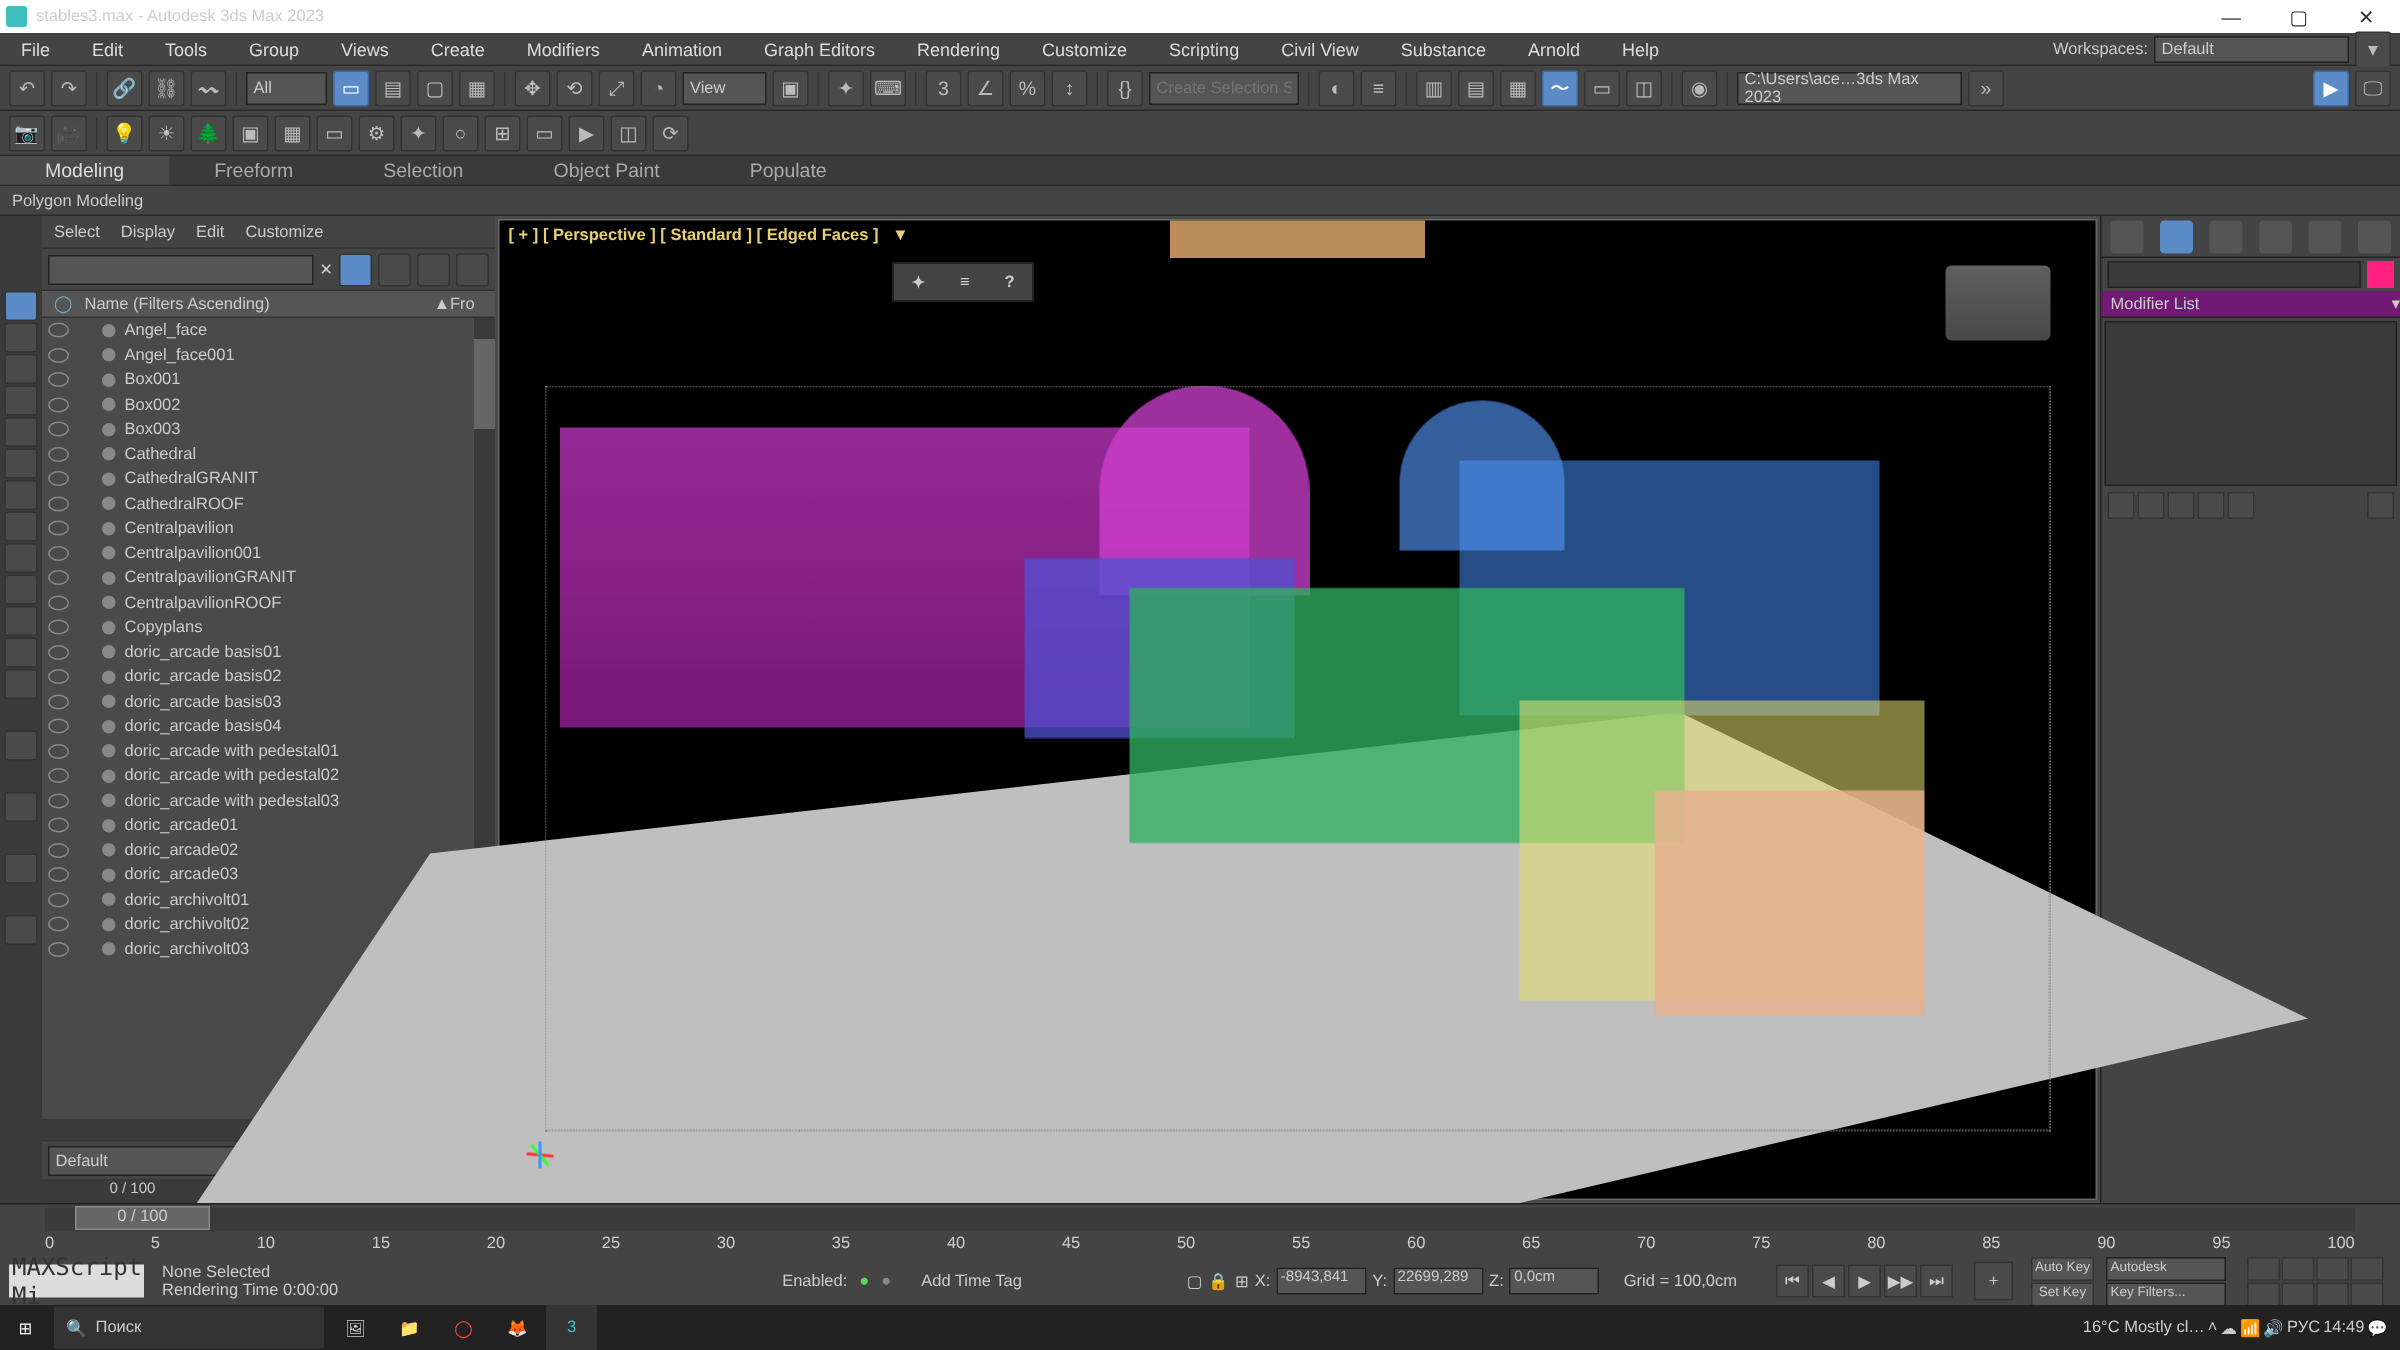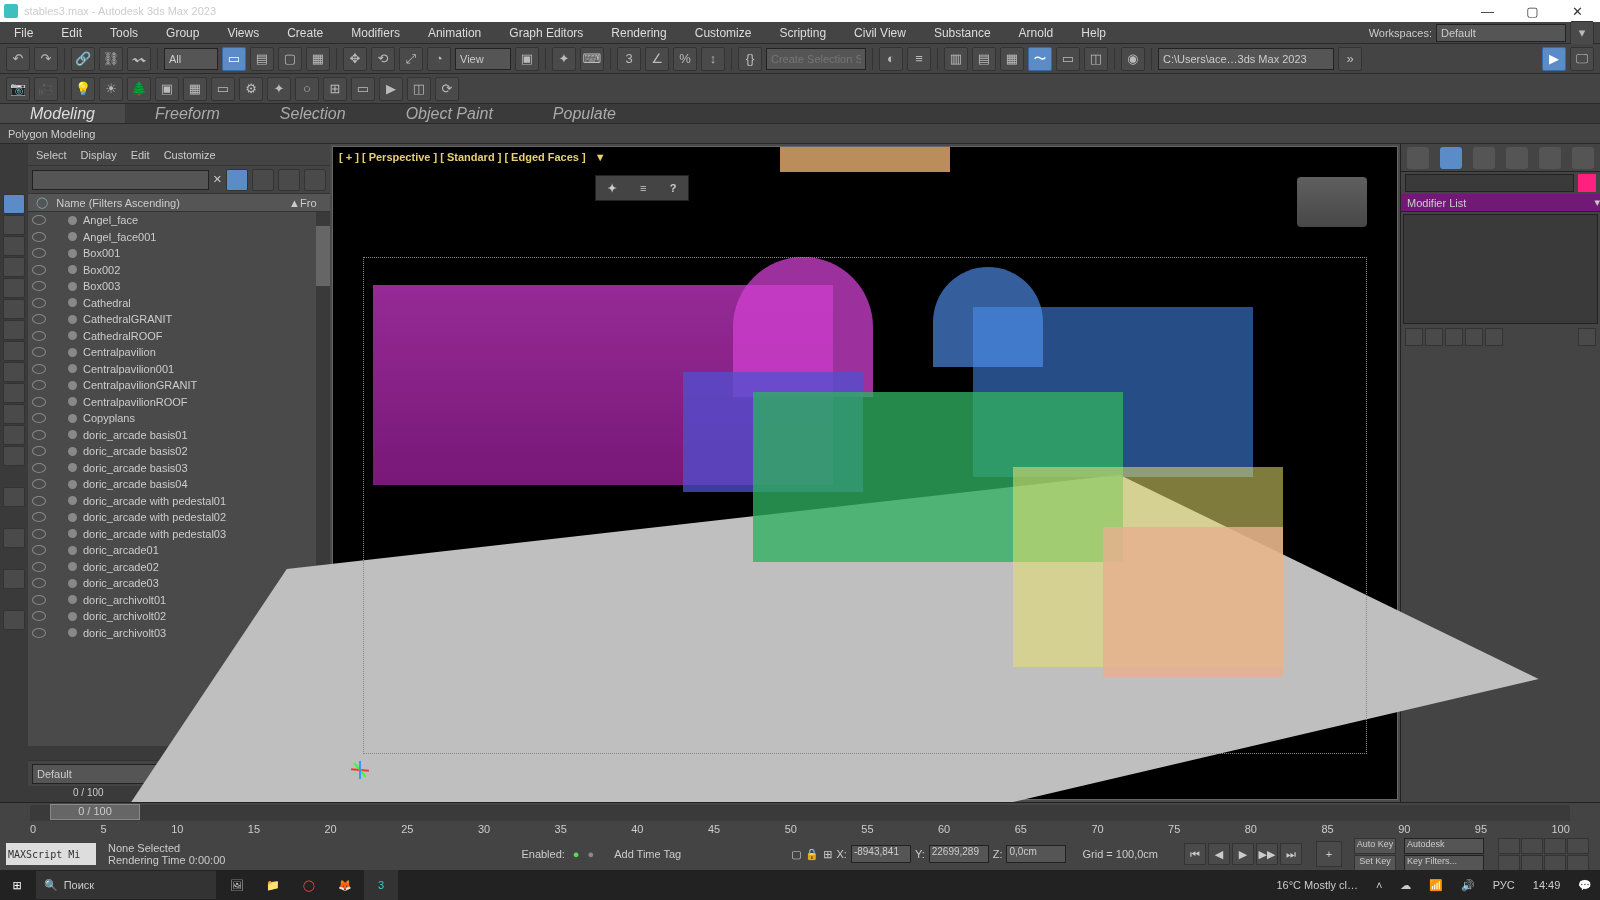--- a/index.html
+++ b/index.html
@@ -12,21 +12,21 @@
 .menubar .mitem { padding: 0 14px; color: #ddd; font-size: 12px; height: 100%; display: flex; align-items: center; }
 .menubar .workspaces { margin-left: auto; display: flex; align-items: center; padding-right: 6px; }
 .menubar .workspaces .dd { width: 130px; height: 18px; background: #555; border: 1px solid #222; margin-left: 4px; padding-left: 4px; display: flex; align-items: center; }
 .toolbar { height: 30px; background: #444; display: flex; align-items: center; gap: 4px; padding: 0 6px; border-bottom: 1px solid #2a2a2a; position: relative; }
 .tbtn { width: 24px; height: 24px; background: #4a4a4a; border: 1px solid #333; border-radius: 2px; display: flex; align-items: center; justify-content: center; font-size: 13px; color: #bbb; }
 .tbtn.active { background: #5b8cc7; border-color: #3a6aa5; color: #fff; }
 .tsep { width: 1px; height: 22px; background: #333; margin: 0 2px; }
 .tsel { height: 22px; background: #555; border: 1px solid #222; padding: 0 4px; display: flex; align-items: center; }
 .toolbar2 { height: 30px; background: #444; display: flex; align-items: center; gap: 4px; padding: 0 6px; border-bottom: 1px solid #2a2a2a; }
 .ribbon { height: 20px; background: #3a3a3a; display: flex; align-items: center; border-bottom: 1px solid #2a2a2a; }
-.ribbon .rtab { padding: 0 30px; height: 100%; display: flex; align-items: center; color: #aaa; font-size: 16px; font-style: italic; }
+.ribbon .rtab { padding: 0 30px; height: 100%; display: flex; align-items: center; color: #aaa; font-size: 13px; }
 .ribbon .rtab.active { background: #4a4a4a; color: #ddd; }
 .ribbon2 { height: 20px; background: #444; display: flex; align-items: center; padding-left: 8px; color: #ccc; border-bottom: 1px solid #2a2a2a; }
 .main { position: absolute; top: 144px; left: 0; right: 0; bottom: 98px; display: flex; }
 .sceneexp { width: 330px; background: #444; display: flex; }
 .sceneexp .lefticons { width: 28px; background: #3a3a3a; padding-top: 50px; display: flex; flex-direction: column; align-items: center; gap: 1px; }
 .sceneexp .lefticons .ic { width: 22px; height: 20px; background: #4a4a4a; border: 1px solid #333; border-radius: 2px; }
 .sceneexp .lefticons .ic.active { background: #5b8cc7; }
 .sceneexp .lefticons .ic2 { width: 22px; height: 20px; background: #4a4a4a; border: 1px solid #333; border-radius: 2px; margin-top: 20px; }
 .sceneexp .body { flex: 1; display: flex; flex-direction: column; }
 .sceneexp .toprow { height: 22px; display: flex; align-items: center; gap: 14px; padding: 0 8px; border-bottom: 1px solid #333; }
@@ -77,40 +77,40 @@
 .rightpanel .modlabel { height: 18px; padding-left: 6px; display: flex; align-items: center; background: #701a75; border-bottom: 1px solid #222; }
 .rightpanel .modstack { height: 110px; background: #3a3a3a; border: 1px solid #222; margin: 2px; }
 .rightpanel .modbtns { height: 22px; display: flex; align-items: center; gap: 2px; padding: 0 4px; }
 .rightpanel .modbtns .b { width: 18px; height: 18px; background: #4a4a4a; border: 1px solid #333; }
 .timearea { position: absolute; left: 0; right: 0; bottom: 30px; height: 68px; background: #444; border-top: 1px solid #222; }
 .timearea .slider { height: 16px; position: relative; background: #3a3a3a; margin: 2px 30px 0 30px; }
 .timearea .slider .knob { position: absolute; left: 20px; top: -1px; width: 90px; height: 16px; background: #666; border: 1px solid #888; text-align: center; font-size: 10px; }
 .timearea .ruler { height: 16px; position: relative; margin: 2px 30px 0 30px; display: flex; justify-content: space-between; font-size: 9px; color: #aaa; }
 .timearea .ruler div { text-align: center; }
 .timearea .bottom { height: 30px; display: flex; align-items: center; gap: 8px; padding: 0 6px; }
-.timearea .bottom .ms { width: 90px; height: 22px; background: #ddd; color: #333; font-family: monospace; padding-left: 2px; display: flex; align-items: center; font-size: 10px; }
+.timearea .bottom .ms { width: 90px; height: 22px; background: #ddd; color: #333; font-family: monospace; padding-left: 2px; display: flex; align-items: center; font-size: 16px; }
 .timearea .bottom .stat { flex: 0 0 auto; padding-left: 4px; display: flex; flex-direction: column; justify-content: center; font-size: 10px; }
 .timearea .bottom .coords { display: flex; align-items: center; gap: 4px; margin-left: auto; }
 .timearea .bottom .coords .lbl { color: #ccc; }
 .timearea .bottom .coords .fld { width: 60px; height: 18px; background: #555; border: 1px solid #222; padding-left: 2px; font-size: 10px; overflow: hidden; }
 .timearea .bottom .grid { margin-left: 12px; }
 .timearea .bottom .playback { display: flex; gap: 2px; margin-left: 18px; }
 .timearea .bottom .playback .p { width: 22px; height: 22px; background: #4a4a4a; border: 1px solid #333; display: flex; align-items: center; justify-content: center; }
 .timearea .bottom .keybtns { display: flex; flex-direction: column; gap: 1px; margin-left: 4px; }
 .timearea .bottom .keybtns .k { height: 16px; width: 42px; background: #555; border: 1px solid #333; font-size: 9px; text-align: center; }
 .timearea .bottom .selkey { display: flex; flex-direction: column; gap: 1px; }
 .timearea .bottom .selkey .s { height: 16px; width: 80px; background: #555; border: 1px solid #222; font-size: 9px; padding-left: 2px; }
 .timearea .bottom .navbtns { display: flex; flex-wrap: wrap; width: 96px; gap: 1px; margin-left: 6px; }
 .timearea .bottom .navbtns .n { width: 22px; height: 16px; background: #4a4a4a; border: 1px solid #333; }
 .taskbar { position: absolute; left: 0; right: 0; bottom: 0; height: 30px; background: #222; display: flex; align-items: center; }
 .taskbar .start { width: 34px; height: 30px; display: flex; align-items: center; justify-content: center; color: #fff; }
 .taskbar .search { flex: 0 0 180px; height: 28px; background: #333; display: flex; align-items: center; padding-left: 8px; color: #999; margin-left: 2px; }
 .taskbar .ticons { display: flex; align-items: center; gap: 2px; margin-left: 4px; }
 .taskbar .ticons .ti { width: 34px; height: 30px; display: flex; align-items: center; justify-content: center; }
-.taskbar .tray { margin-left: auto; display: flex; align-items: center; gap: 18px; padding-right: 8px; color: #ddd; font-size: 11px; }
+.taskbar .tray { margin-left: auto; display: flex; align-items: center; gap: 2px; padding-right: 8px; color: #ddd; font-size: 11px; }
 .tinput { width: 100px; }
 </style>
 </head>
 <body>
 
 <div class="titlebar">
   <div class="icon3ds"></div>
   <span>stables3.max - Autodesk 3ds Max 2023</span>
   <div class="wincontrols">
     <div>—</div>
@@ -186,21 +186,21 @@
   <div class="tsep"></div>
   <div class="tbtn">▥</div>
   <div class="tbtn">▤</div>
   <div class="tbtn">▦</div>
   <div class="tbtn active">〜</div>
   <div class="tbtn">▭</div>
   <div class="tbtn">◫</div>
   <div class="tsep"></div>
   <div class="tbtn">◉</div>
   <div class="tsep"></div>
-  <div class="tsel" style="width:176px">
+  <div class="tsel" style="width:150px">
       <span>C:\Users\ace…3ds Max 2023</span>
     </div>
   <div class="tbtn">»</div>
   <div style="flex:1"></div>
   <div class="tbtn active">▶</div>
   <div class="tbtn">🖵</div>
 </div>
 
 <div class="toolbar2">
   <div class="tbtn">📷</div>

